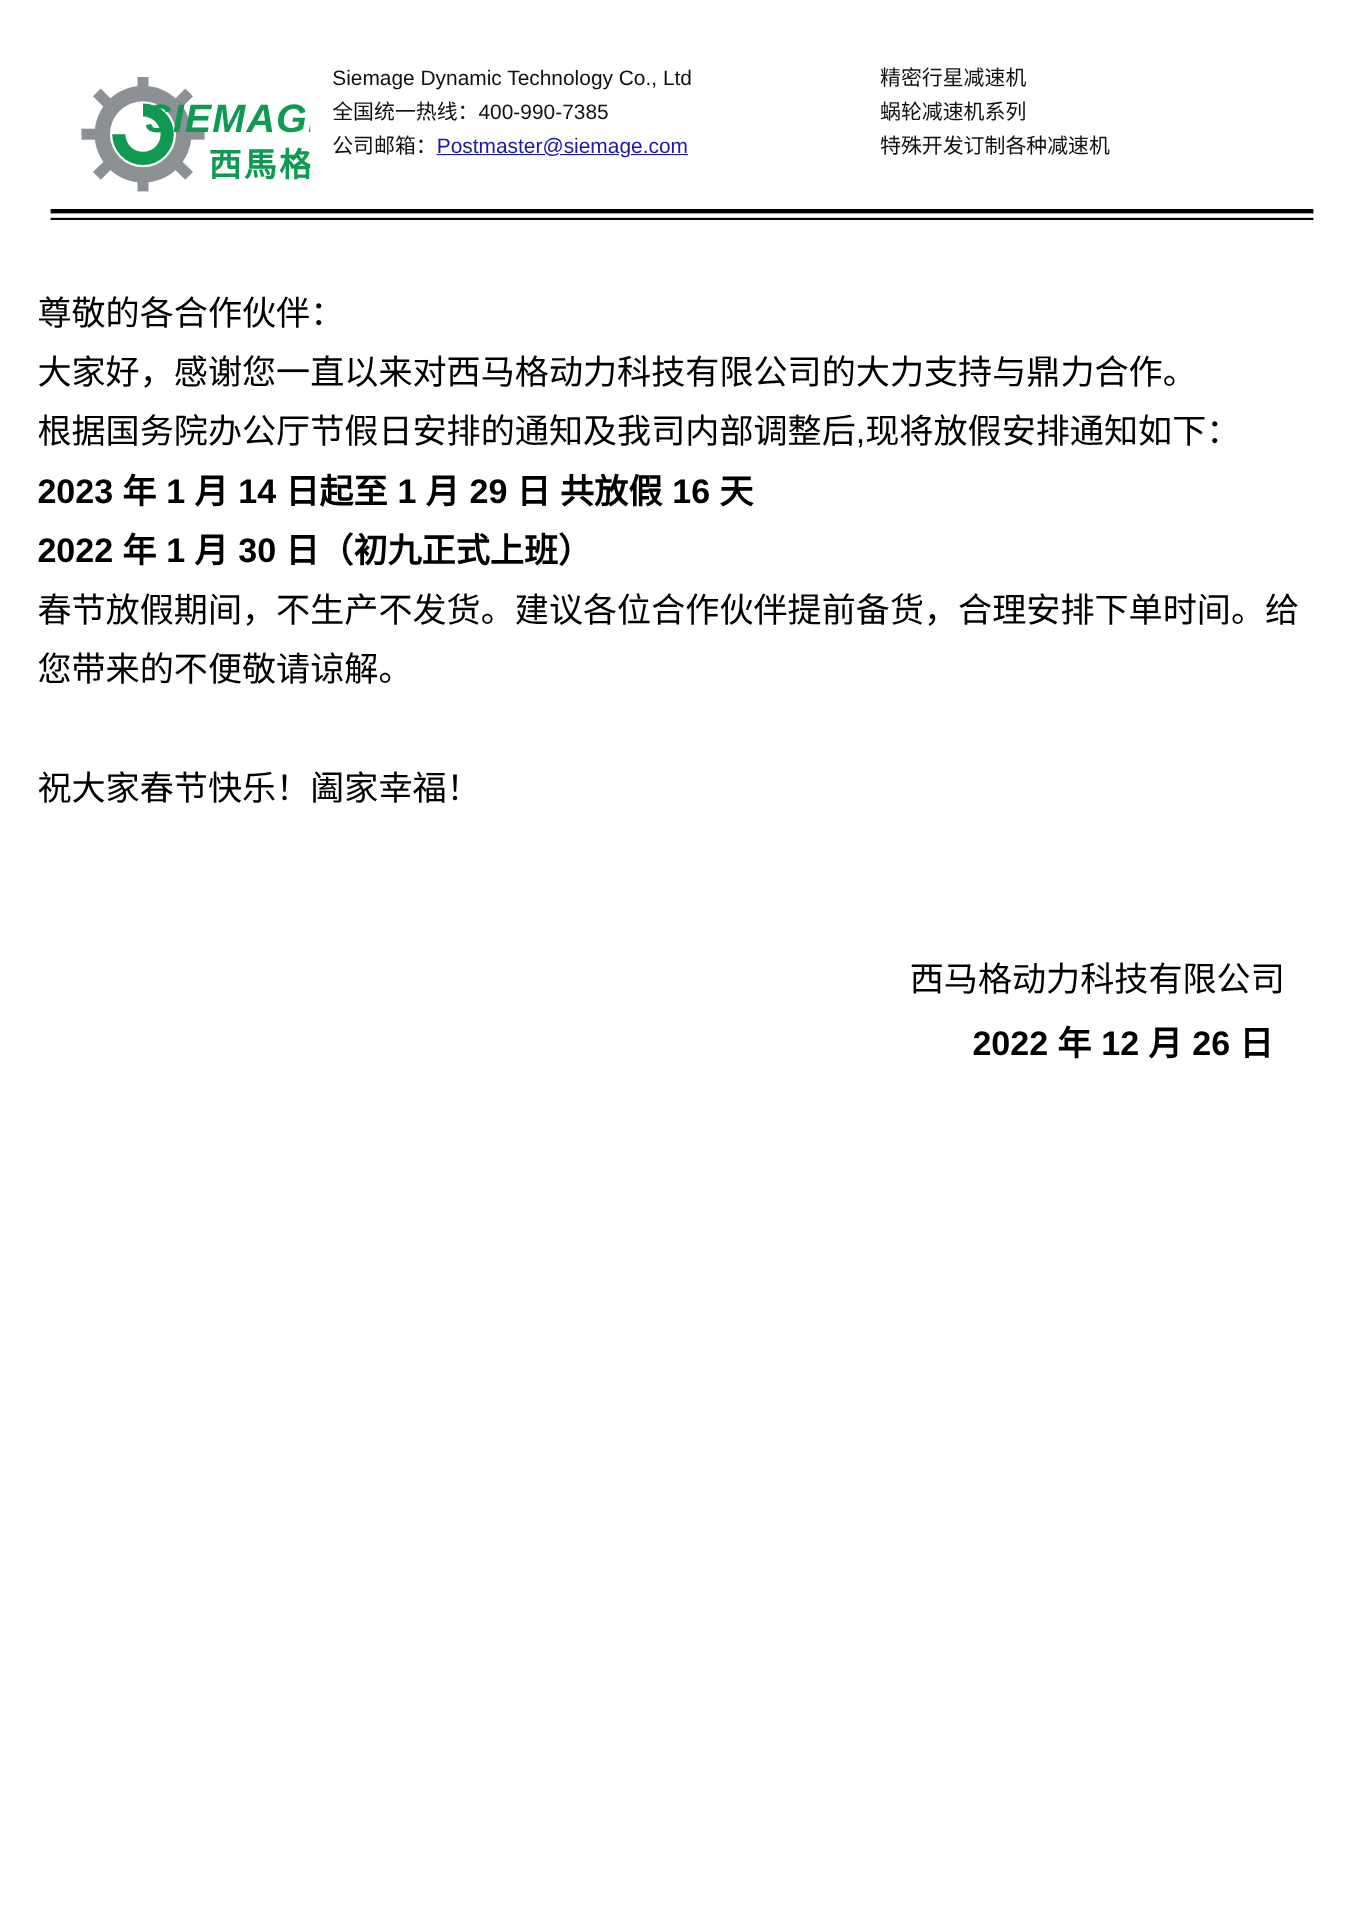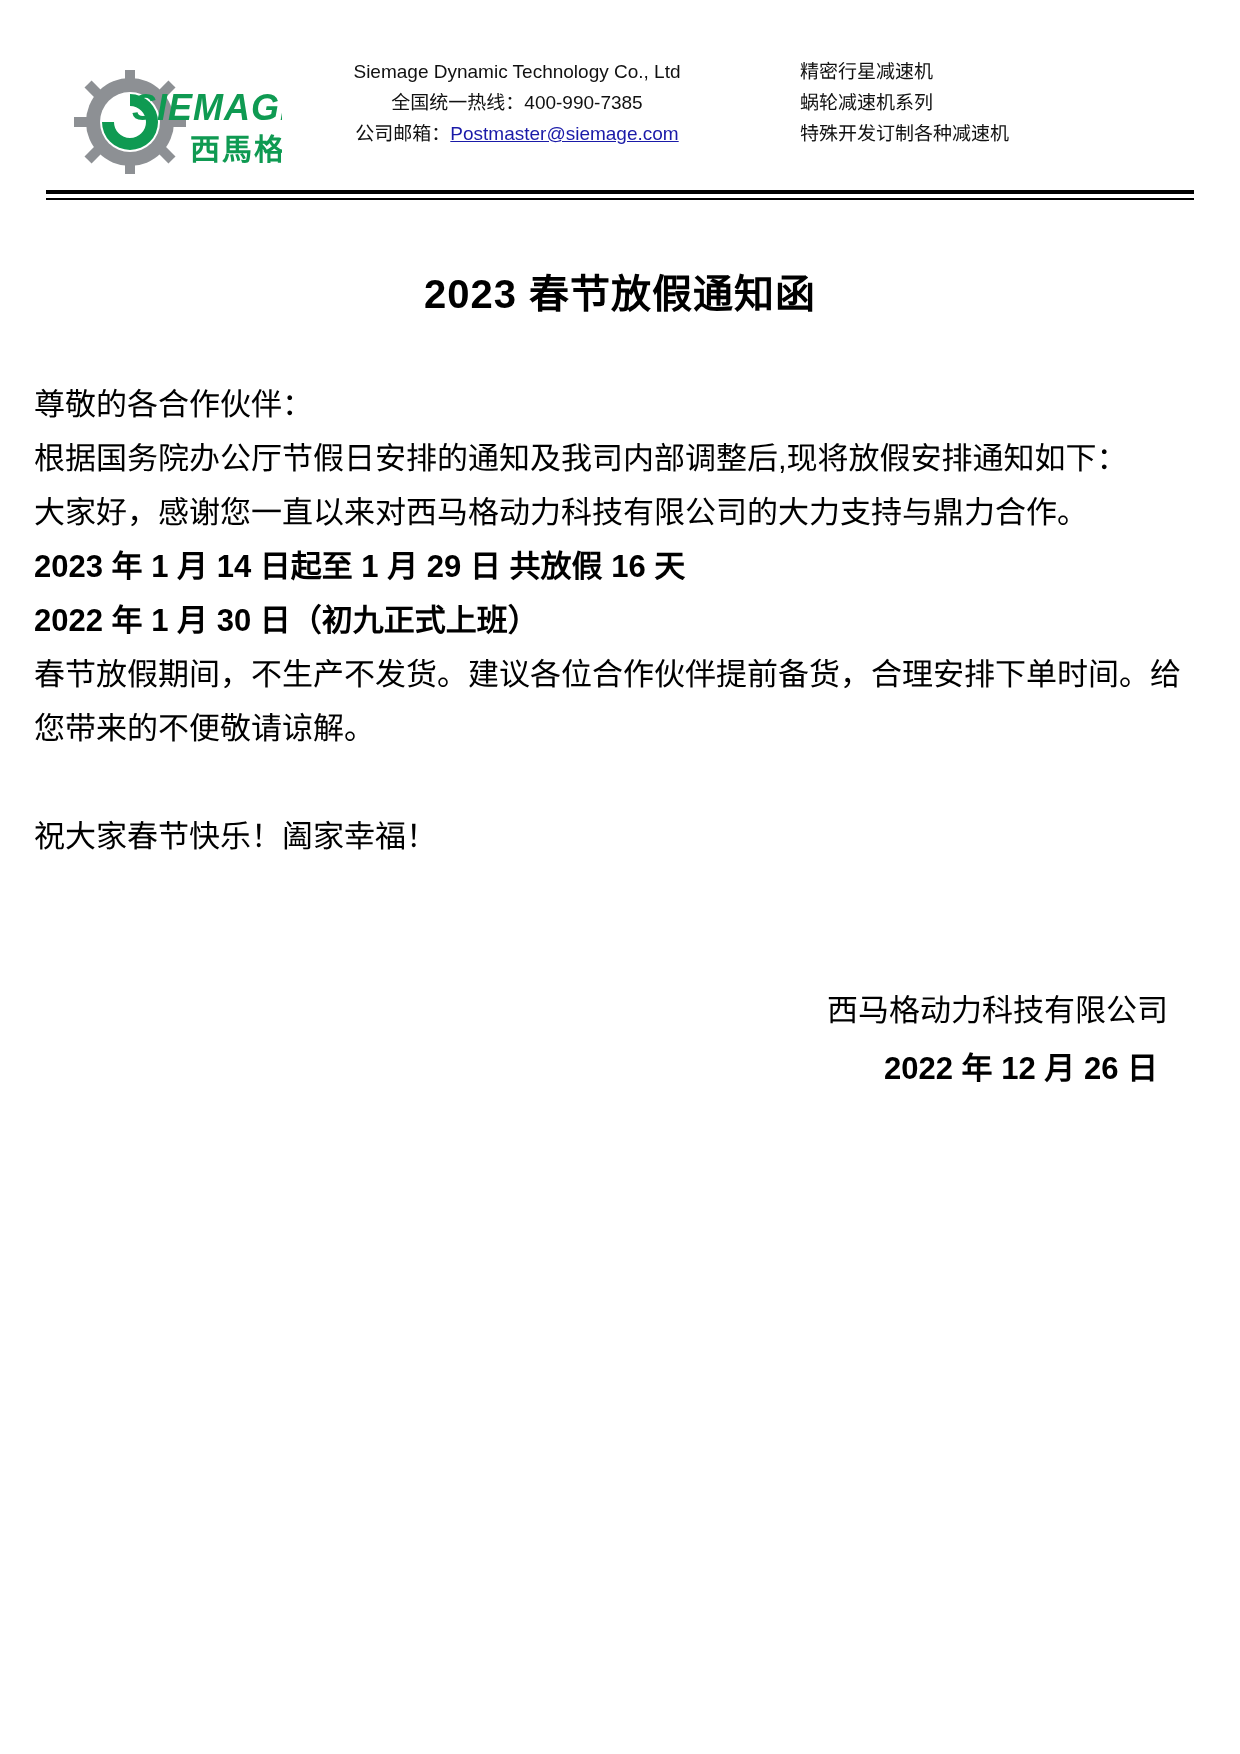--- a/index.html
+++ b/index.html
@@ -48,21 +48,20 @@
   }
   .logo-wrap svg { display: block; }
 
   .contact-block {
     flex: 0 0 430px;
     padding-top: 10px;
     font-family: "Liberation Sans", "DejaVu Sans", sans-serif;
     font-size: 19px;
     line-height: 31px;
     color: #111111;
-    text-align: center;
   }
   .contact-block .line { white-space: nowrap; }
   .contact-block a,
   .contact-block .link {
     color: #1a1aa8;
     text-decoration: underline;
   }
 
   .products-block {
     flex: 1 1 auto;
@@ -172,26 +171,25 @@
       <div class="line">蜗轮减速机系列</div>
       <div class="line">特殊开发订制各种减速机</div>
     </div>
   </div>
 
   <div class="rule-wrap">
     <div class="rule-thick"></div>
     <div class="rule-thin"></div>
   </div>
 
-  <div class="doc-title">2023 春节放假通知函</div>
 
   <div class="content">
     <p>尊敬的各合作伙伴：</p>
+    <p>大家好，感谢您一直以来对西马格动力科技有限公司的大力支持与鼎力合作。</p>
     <p>根据国务院办公厅节假日安排的通知及我司内部调整后,现将放假安排通知如下：</p>
-    <p>大家好，感谢您一直以来对西马格动力科技有限公司的大力支持与鼎力合作。</p>
     <p class="bold">2023 年 1 月 14 日起至 1 月 29 日  共放假 16 天</p>
     <p class="bold">2022 年 1 月 30 日（初九正式上班）</p>
     <p>春节放假期间，不生产不发货。建议各位合作伙伴提前备货，合理安排下单时间。给您带来的不便敬请谅解。</p>
     <p class="spacer"></p>
     <p>祝大家春节快乐！阖家幸福！</p>
   </div>
 
   <div class="signature">
     <div class="company">西马格动力科技有限公司</div>
     <div class="date">2022 年 12 月 26 日</div>

